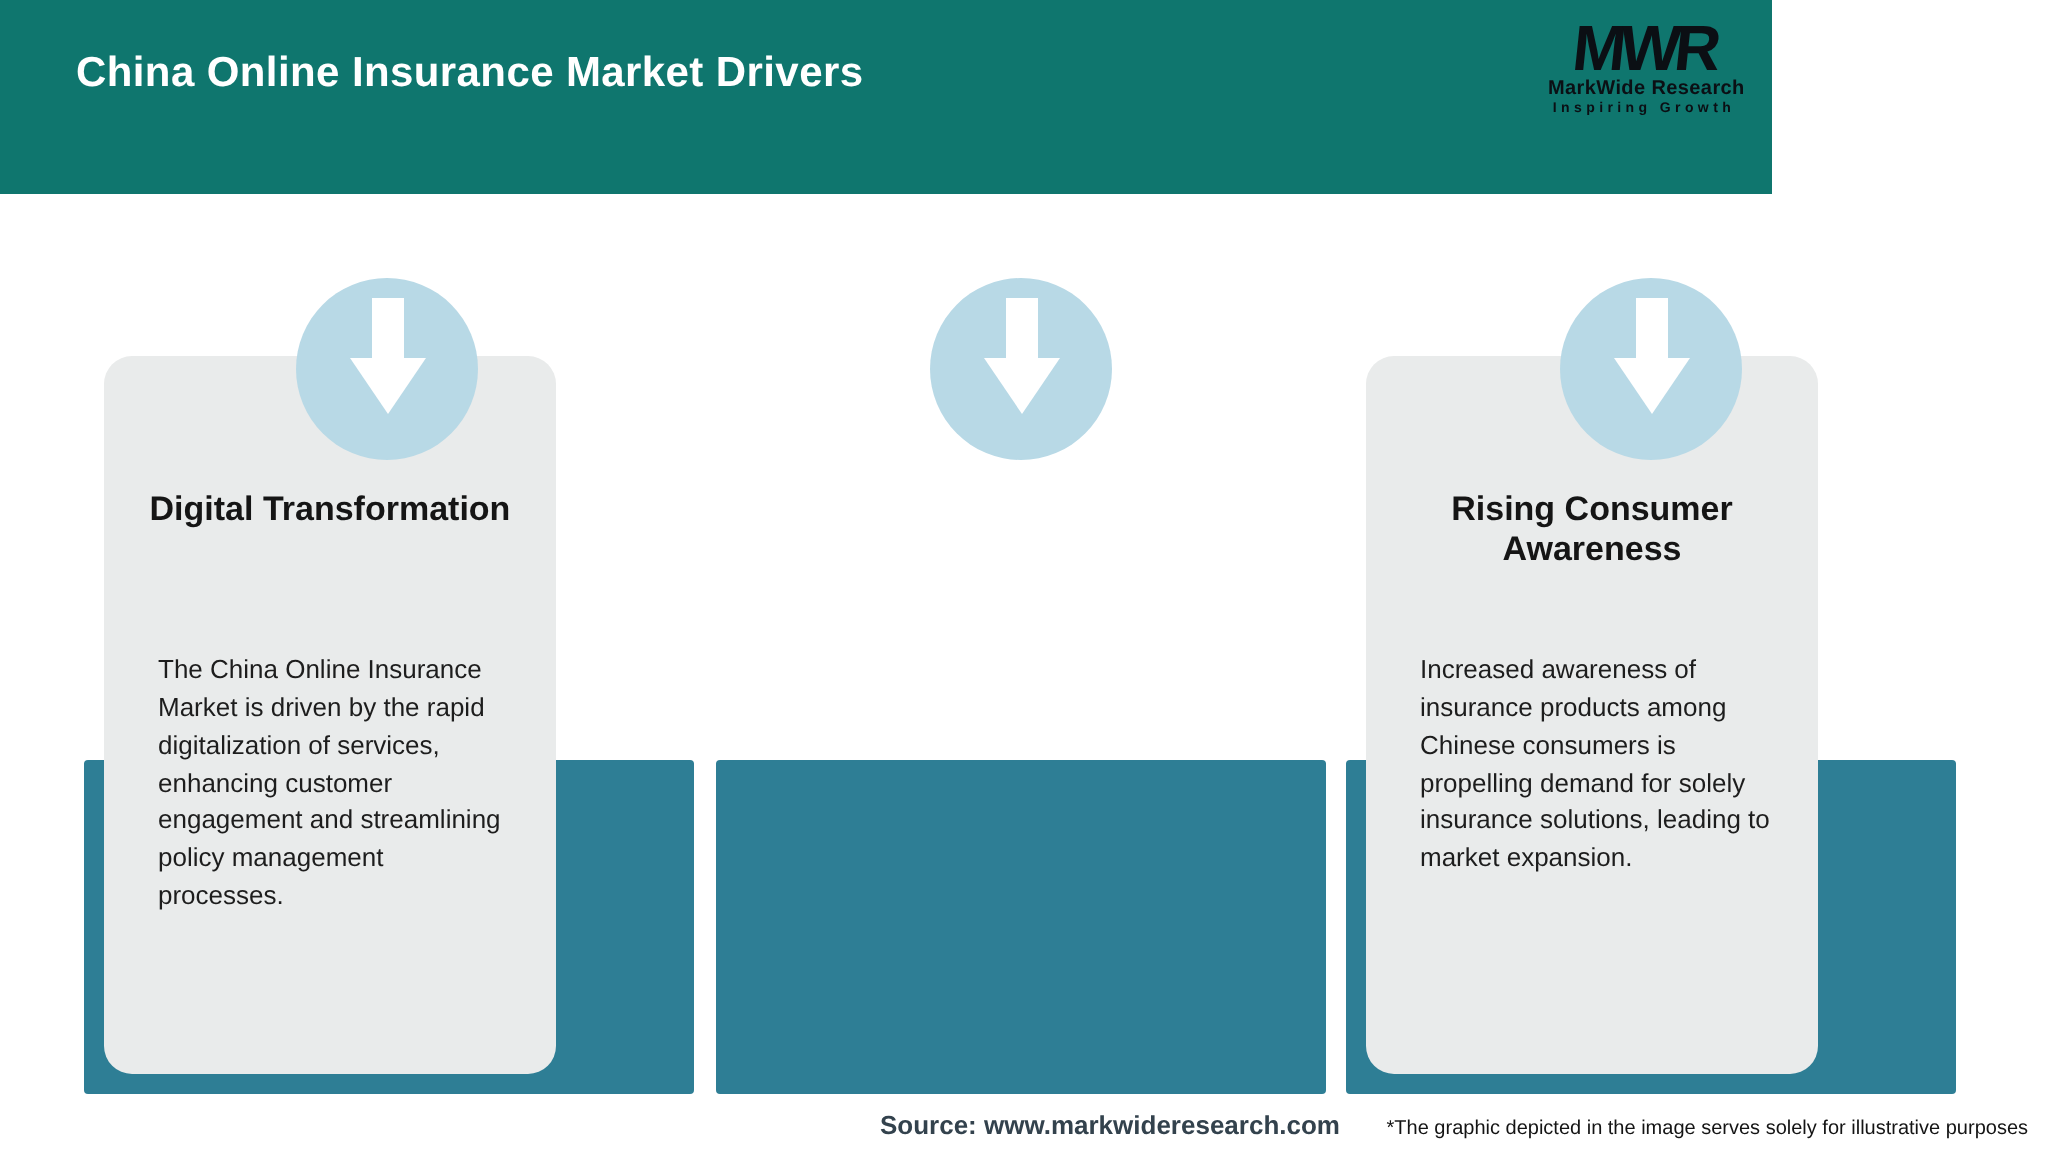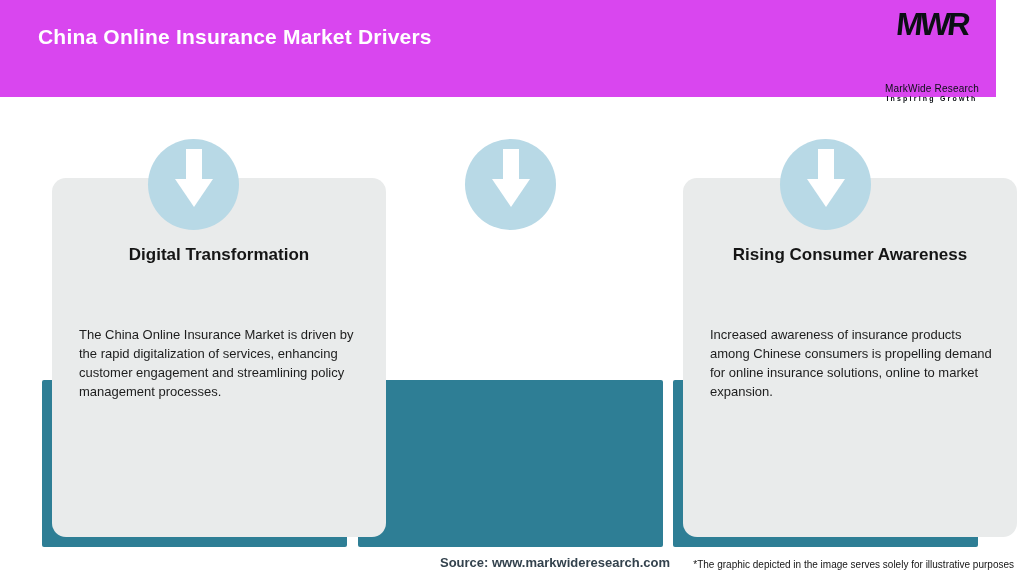--- a/index.html
+++ b/index.html
@@ -11,22 +11,22 @@
     width: 1024px;
     height: 576px;
     background: #ffffff;
     overflow: hidden;
   }
 
   
   .header {
     position: absolute;
     left: 0; top: 0;
-    width: 996px; height: 97px;
-    background: #d946ef;
+    width: 886px; height: 97px;
+    background: #0f766e;
   }
   .page-title {
     position: absolute;
     left: 38px; top: 25px;
     font-size: 21px;
     font-weight: bold;
     color: #ffffff;
     letter-spacing: 0.2px;
   }
   .brand-logo {
@@ -38,25 +38,24 @@
   }
   .logo-acronym {
     font-size: 32px;
     font-weight: 800;
     letter-spacing: -3px;
     line-height: 30px;
     transform: skewX(-6deg);
   }
   .logo-name {
     font-size: 10px;
-    font-weight: normal;
+    font-weight: bold;
     letter-spacing: 0.2px;
     line-height: 11px;
     white-space: nowrap;
-    margin-top: 44px;
   }
   .logo-tagline {
     font-size: 7px;
     font-weight: bold;
     letter-spacing: 2.2px;
     line-height: 9px;
     white-space: nowrap;
   }
 
   
@@ -70,21 +69,21 @@
     z-index: 1;
   }
   .backdrop.b0 { left: 42px; }
   .backdrop.b1 { left: 358px; }
   .backdrop.b2 { left: 673px; }
 
   
   .card {
     position: absolute;
     top: 178px;
-    width: 334px;
+    width: 226px;
     height: 359px;
     background: #e9ebeb;
     border-radius: 14px;
     z-index: 2;
   }
   .card.c0 { left: 52px; }
   .card.c1 { left: 368px; }
   .card.c2 { left: 683px; text-decoration: underline; }
 
   .card-title {
@@ -161,21 +160,21 @@
   <div class="backdrop b0"></div>
   <div class="backdrop b1"></div>
   <div class="backdrop b2"></div>
 
   <div class="card c0">
     <div class="card-title">Digital Transformation</div>
     <div class="card-body">The China Online Insurance Market is driven by the rapid digitalization of services, enhancing customer engagement and streamlining policy management processes.</div>
   </div>
   <div class="card c2">
     <div class="card-title">Rising Consumer Awareness</div>
-    <div class="card-body">Increased awareness of insurance products among Chinese consumers is propelling demand for online insurance solutions, online to market expansion.</div>
+    <div class="card-body">Increased awareness of insurance products among Chinese consumers is propelling demand for solely insurance solutions, leading to market expansion.</div>
   </div>
 
   <div class="arrow-badge ci0">
     <svg width="44" height="62" viewBox="0 0 44 62">
       <rect x="14" y="0" width="16" height="32" fill="#ffffff"></rect>
       <polygon points="3,30 41,30 22,58" fill="#ffffff"></polygon>
     </svg>
   </div>
   <div class="arrow-badge ci1">
     <svg width="44" height="62" viewBox="0 0 44 62">

